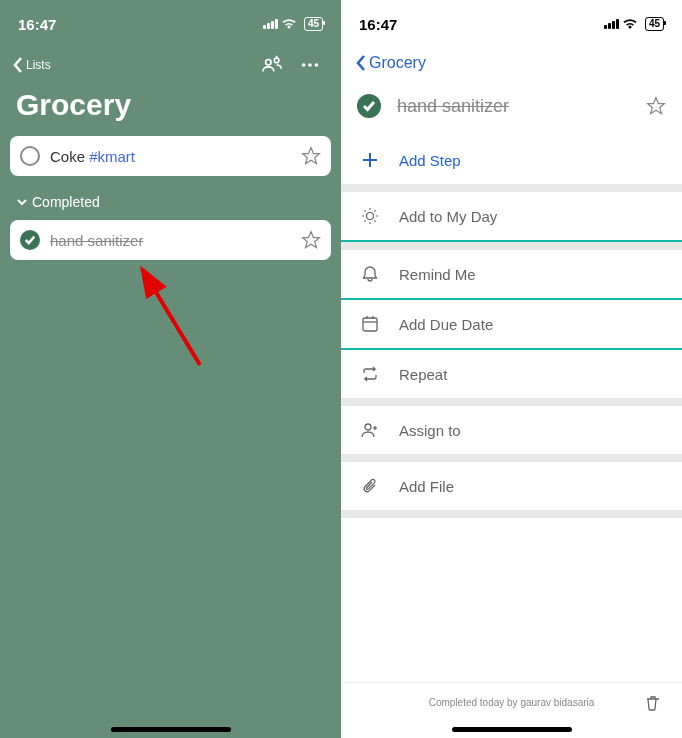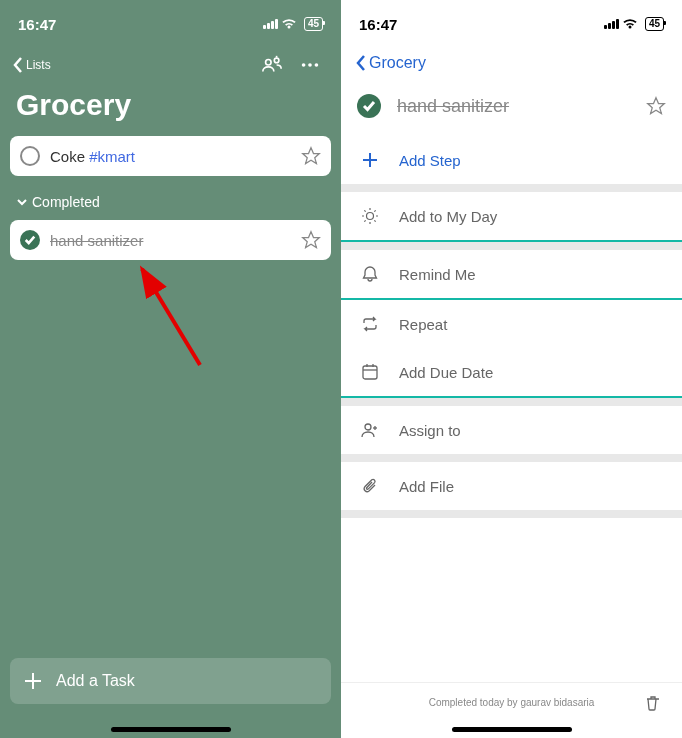--- a/index.html
+++ b/index.html
@@ -145,27 +145,20 @@
         <svg viewBox="0 0 14 14">
           <polyline points="2,7 5.5,10.5 12,3"></polyline>
         </svg>
       </div>
     <div class="task-text done">hand sanitizer</div>
     <svg class="star-icon" viewBox="0 0 24 24" fill="none" stroke="currentColor" stroke-width="1.5">
         <polygon points="12,2 15,9 22,9 16.5,14 18.5,21 12,17 5.5,21 7.5,14 2,9 9,9"></polygon>
       </svg>
   </div>
 
-  <div class="add-task-bar">
-    <svg class="plus-icon" viewBox="0 0 18 18" fill="none" stroke="currentColor" stroke-width="2">
-        <line x1="9" y1="1" x2="9" y2="17"></line>
-        <line x1="1" y1="9" x2="17" y2="9"></line>
-      </svg>
-    <span>Add a Task</span>
-  </div>
 
   <svg class="arrow-red" style="left:90px; top:255px; width:120px; height:120px;" viewBox="0 0 120 120">
       <defs>
         <marker id="ah1" markerWidth="10" markerHeight="10" refX="7" refY="3" orient="auto">
           <polygon points="0,0 8,3 0,6" fill="#e30000"></polygon>
         </marker>
       </defs>
       <line x1="110" y1="110" x2="52" y2="14" stroke="#e30000" stroke-width="4" marker-end="url(#ah1)"></line>
     </svg>
 
@@ -244,41 +237,41 @@
   <div class="action-row">
     <div class="row-icon">
         <svg width="18" height="18" viewBox="0 0 18 18" fill="none" stroke="currentColor" stroke-width="1.3">
           <path d="M9 2a5 5 0 00-5 5v3l-1.5 3h13L14 10V7a5 5 0 00-5-5z"></path>
           <path d="M7 14a2 2 0 004 0"></path>
         </svg>
       </div>
     <span>Remind Me</span>
   </div>
 
-  <div class="action-row no-border">
-    <div class="row-icon">
-        <svg width="18" height="18" viewBox="0 0 18 18" fill="none" stroke="currentColor" stroke-width="1.3">
-          <path d="M3 8V6a2 2 0 012-2h9l-2-2m2 2l-2 2M15 10v2a2 2 0 01-2 2H4l2 2m-2-2l2-2"></path>
-        </svg>
-      </div>
-    <span>Repeat</span>
-  </div>
-
   <div class="action-row">
     <div class="row-icon">
         <svg width="18" height="18" viewBox="0 0 18 18" fill="none" stroke="currentColor" stroke-width="1.3">
           <rect x="2" y="3" width="14" height="13" rx="2"></rect>
           <line x1="2" y1="7" x2="16" y2="7"></line>
           <line x1="6" y1="1" x2="6" y2="4"></line>
           <line x1="12" y1="1" x2="12" y2="4"></line>
         </svg>
       </div>
     <span>Add Due Date</span>
   </div>
 
+  <div class="action-row no-border">
+    <div class="row-icon">
+        <svg width="18" height="18" viewBox="0 0 18 18" fill="none" stroke="currentColor" stroke-width="1.3">
+          <path d="M3 8V6a2 2 0 012-2h9l-2-2m2 2l-2 2M15 10v2a2 2 0 01-2 2H4l2 2m-2-2l2-2"></path>
+        </svg>
+      </div>
+    <span>Repeat</span>
+  </div>
+
   <div class="separator-line"></div>
 
   <div class="action-row no-border">
     <div class="row-icon">
         <svg width="18" height="18" viewBox="0 0 18 18" fill="none" stroke="currentColor" stroke-width="1.3">
           <circle cx="7" cy="6" r="3"></circle>
           <path d="M1 16c0-3 2.5-5 6-5s6 2 6 5"></path>
           <line x1="14" y1="5" x2="14" y2="9"></line>
           <line x1="12" y1="7" x2="16" y2="7"></line>
         </svg>

